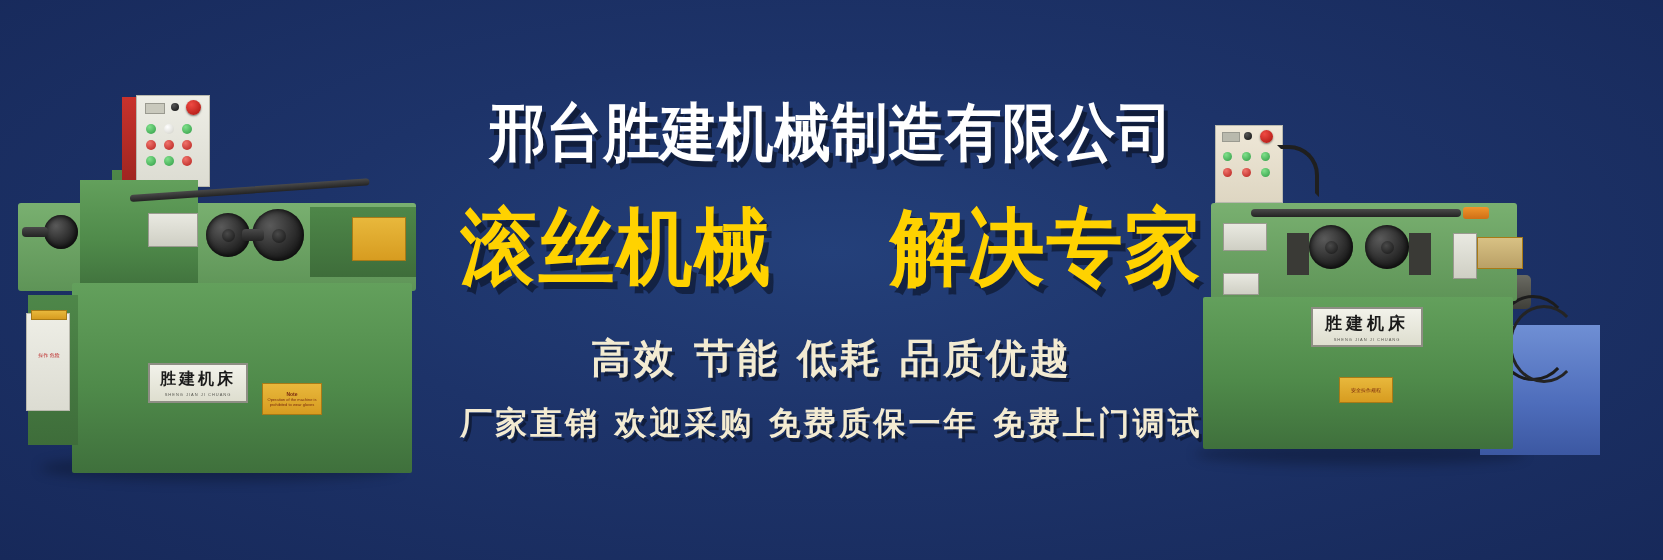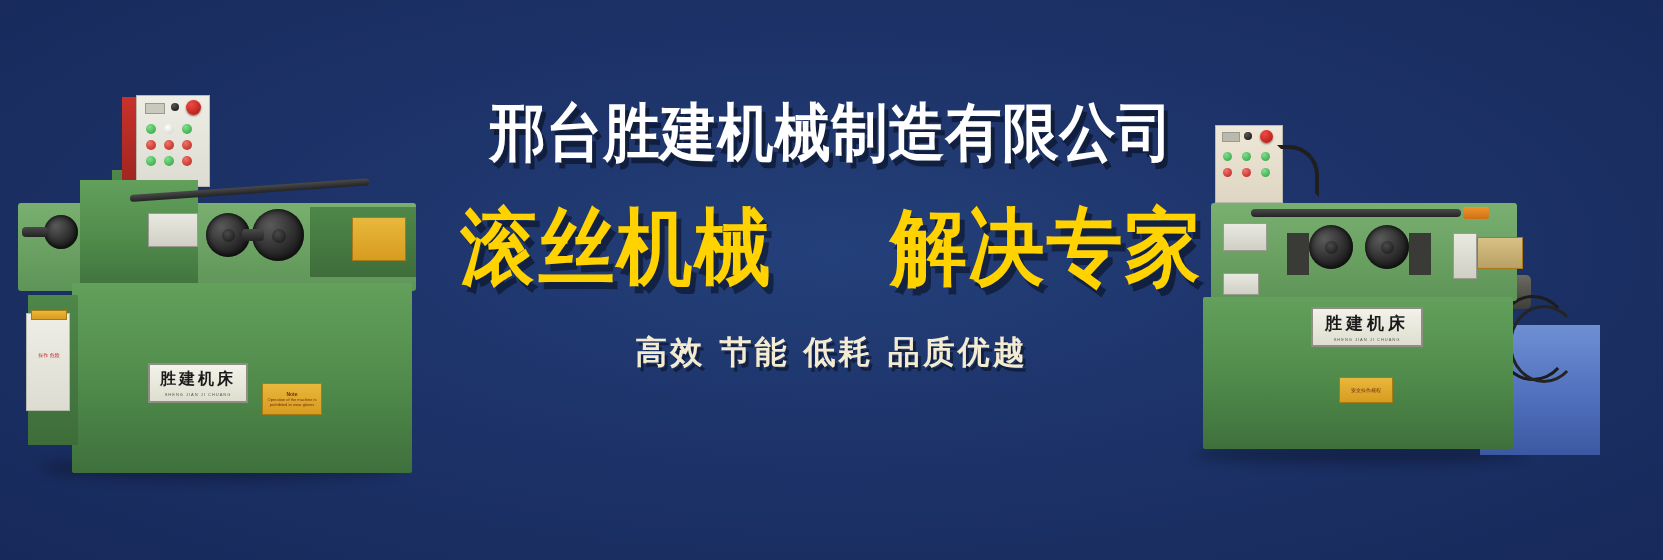--- a/index.html
+++ b/index.html
@@ -37,21 +37,21 @@
   .headline .hl{
     font-size:76px;font-weight:bold;color:#FFD200;
     letter-spacing:2px;
     text-shadow:5px 6px 0 rgba(0,0,0,.42);
     transform:scaleY(1.1);
     font-family:"DejaVu Sans","Liberation Sans",sans-serif;
   }
   .headline .gap{display:inline-block;width:118px;}
   .sub1{
     margin-top:30px;
-    font-size:32px;font-weight:bold;color:#F3EBD2;
+    font-size:40px;font-weight:bold;color:#F3EBD2;
     letter-spacing:3px;
     text-shadow:3px 4px 0 rgba(0,0,0,.42);
     white-space:nowrap;
     font-family:"DejaVu Serif","Liberation Serif",serif;
   }
   .sub2{
     margin-top:16px;
     font-size:32px;font-weight:bold;color:#F3EBD2;
     letter-spacing:3px;
     text-shadow:3px 4px 0 rgba(0,0,0,.42);
@@ -213,15 +213,16 @@
   <div class="textblock">
     <div class="company-name">邢台胜建机械制造有限公司</div>
 
     <div class="headline">
       <span class="hl">滚丝机械</span>
       <span class="gap"></span>
       <span class="hl">解决专家</span>
     </div>
 
     <div class="sub1">高效  节能  低耗  品质优越</div>
+    <div class="sub2">厂家直销  欢迎采购  免费质保一年  免费上门调试</div>
   </div>
 
 </div>
 
 </body></html>

